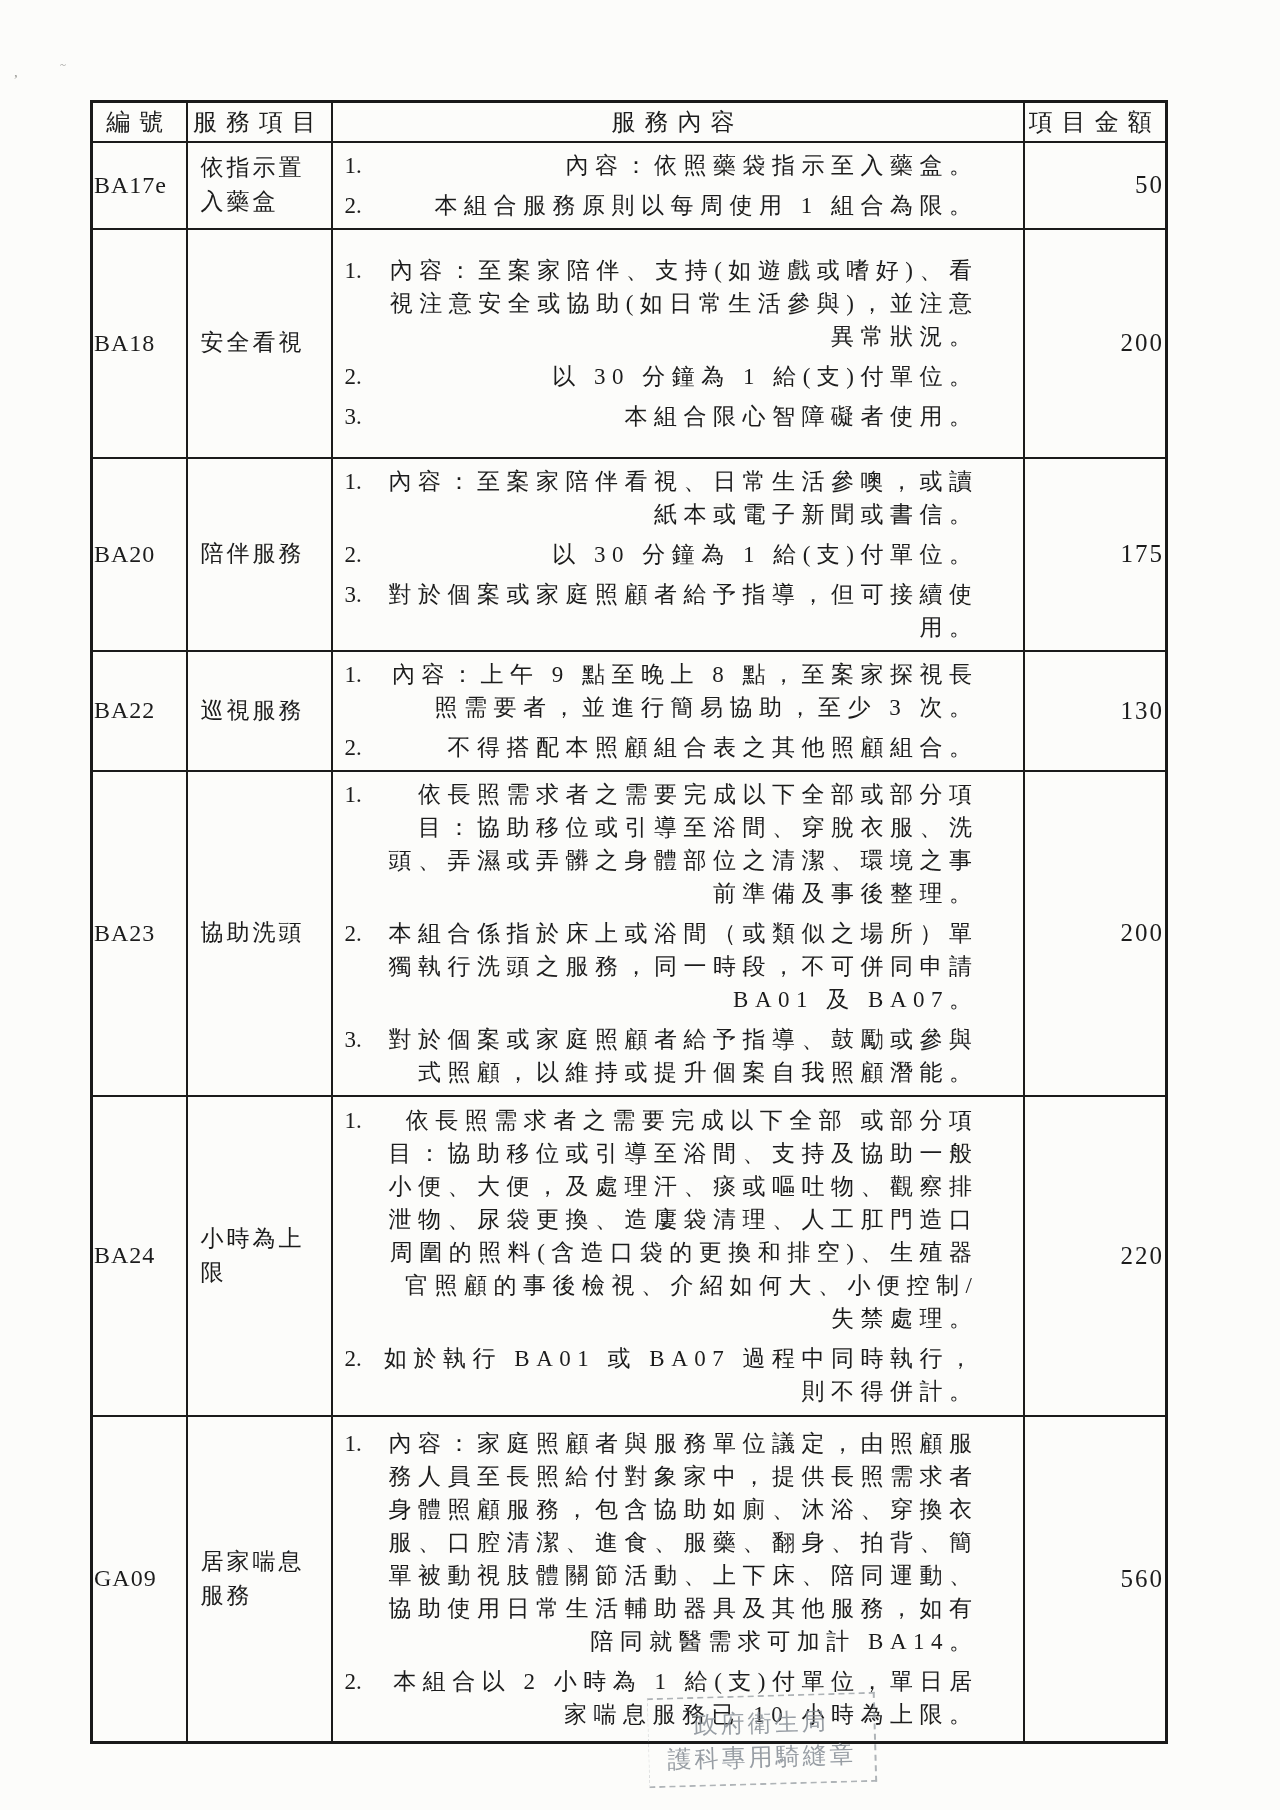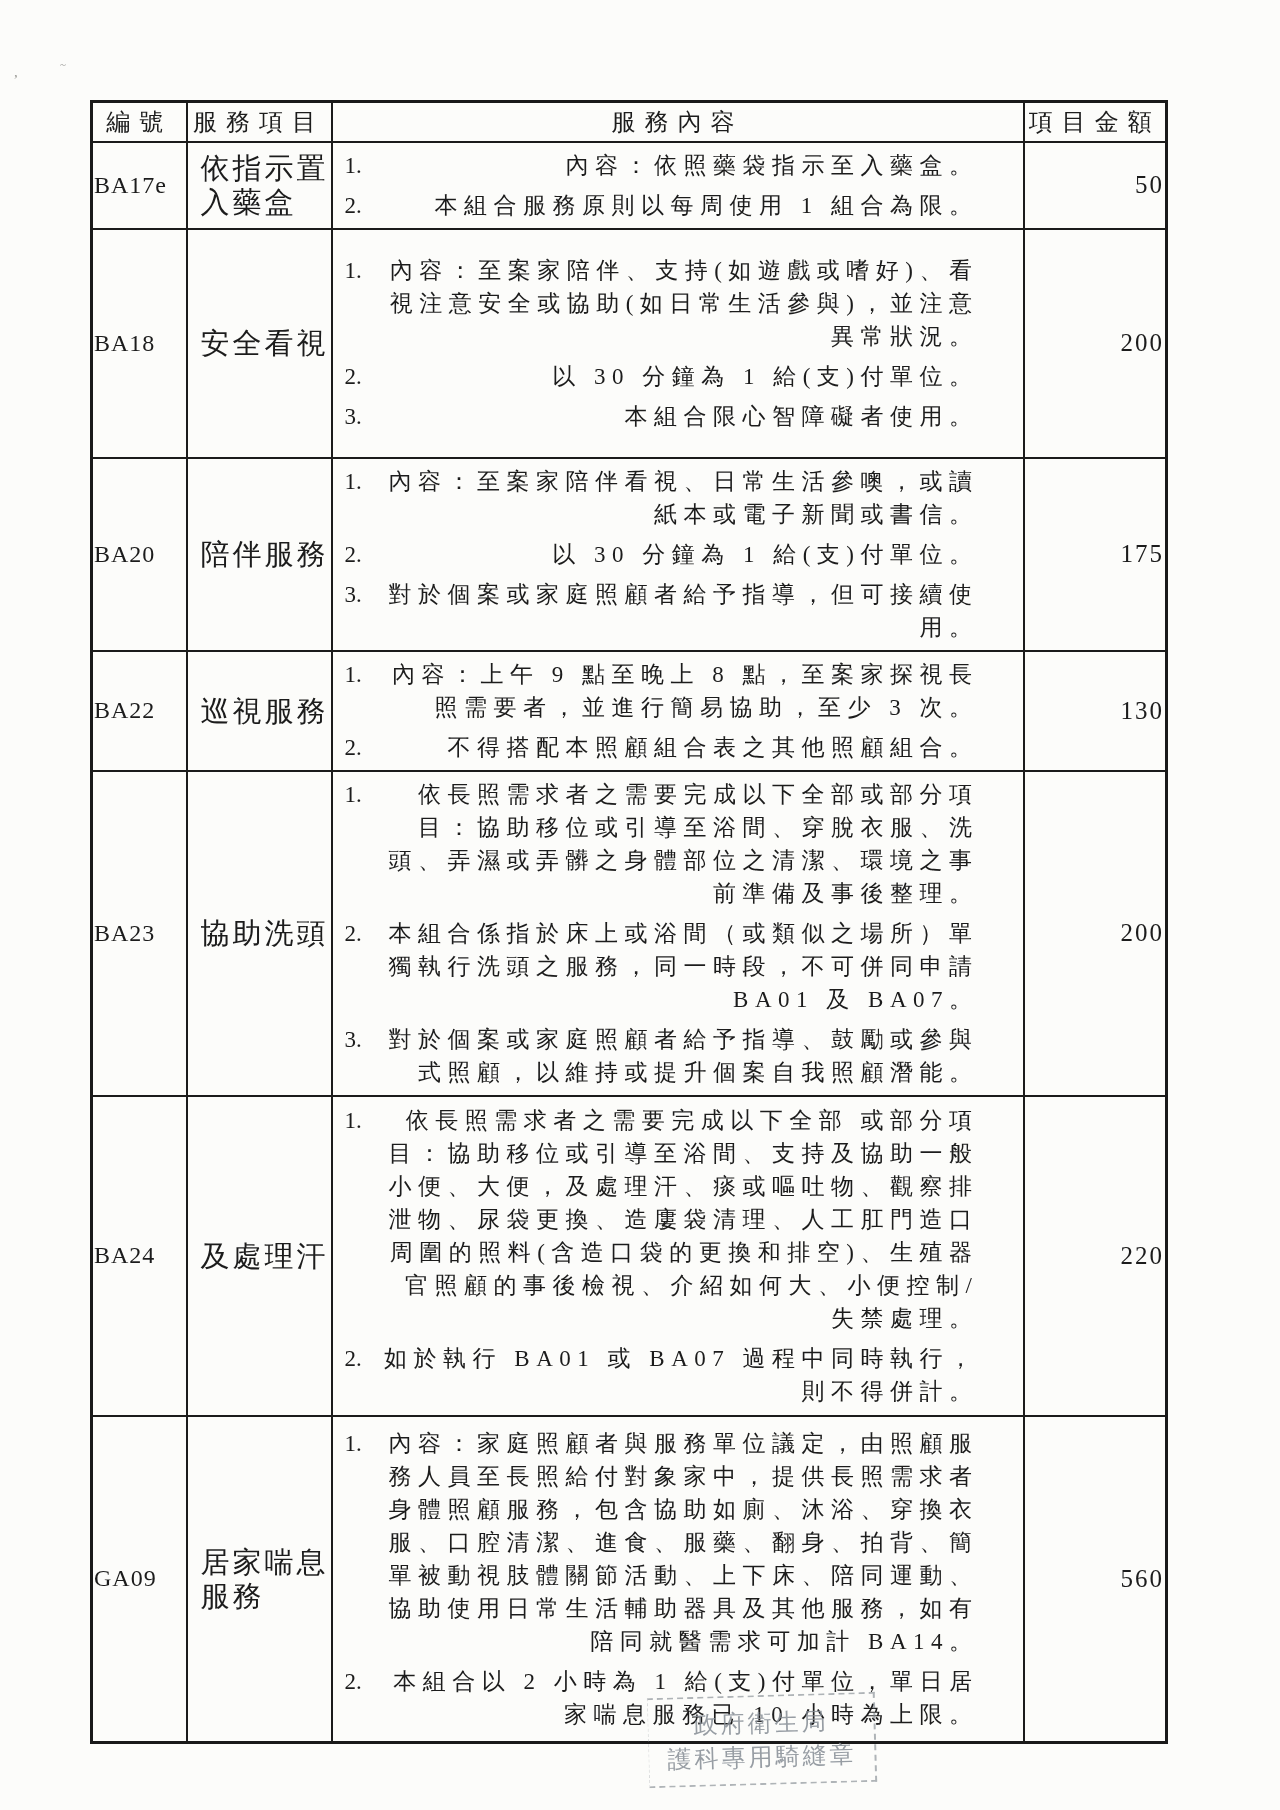--- a/index.html
+++ b/index.html
@@ -38,21 +38,21 @@
     letter-spacing:9px;
     text-align:center;
     padding:2px 0;
   }
   td.code{
     font-size:24px;
     letter-spacing:1px;
     font-family:"Liberation Serif","DejaVu Serif",serif;
   }
   td.item{
-    font-size:29px;
+    font-size:23px;
     letter-spacing:3px;
     padding:4px 2px 4px 13px;
     line-height:34px;
     margin-left:34px;
   }
   td.content{
     padding:6px 44px 6px 12px;
     font-size:23px;
     letter-spacing:6.5px;
     line-height:33px;
@@ -198,21 +198,21 @@
             </div>
             <div class="ci">
               <span class="n">3.</span>
               <span class="t">對於個案或家庭照顧者給予指導、鼓勵或參與式照顧，以維持或提升個案自我照顧潛能。</span>
             </div>
           </td>
           <td class="amount">200</td>
         </tr>
         <tr style="height: 320px;">
           <td class="code">BA24</td>
-          <td class="item">及處理汗</td>
+          <td class="item">小時為上限</td>
           <td class="content">
             <div class="ci">
               <span class="n">1.</span>
               <span class="t">依長照需求者之需要完成以下全部 或部分項目：協助移位或引導至浴間、支持及協助一般小便、大便，及處理汗、痰或嘔吐物、觀察排泄物、尿袋更換、造廔袋清理、人工肛門造口周圍的照料(含造口袋的更換和排空)、生殖器官照顧的事後檢視、介紹如何大、小便控制/失禁處理。</span>
             </div>
             <div class="ci">
               <span class="n">2.</span>
               <span class="t">如於執行 BA01 或 BA07 過程中同時執行，則不得併計。</span>
             </div>
           </td>

